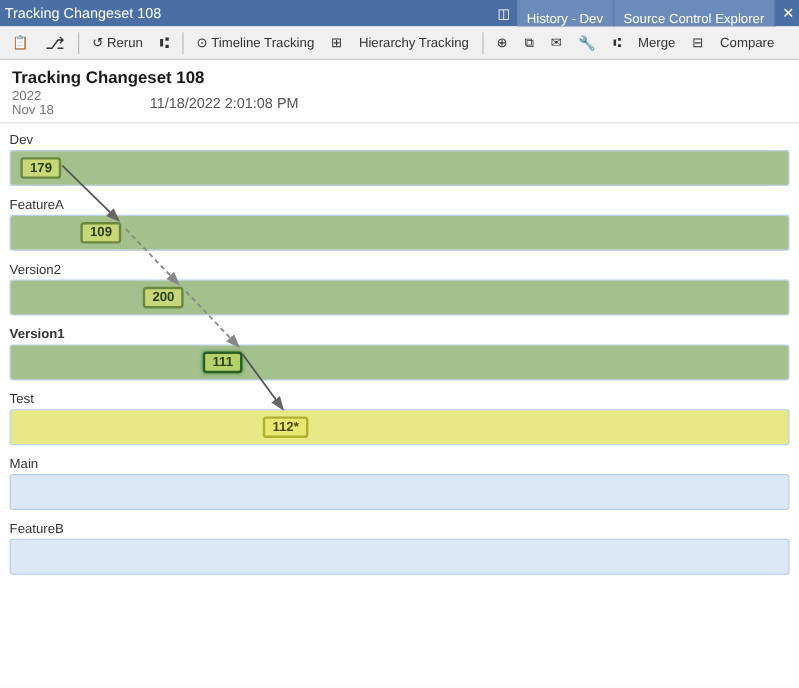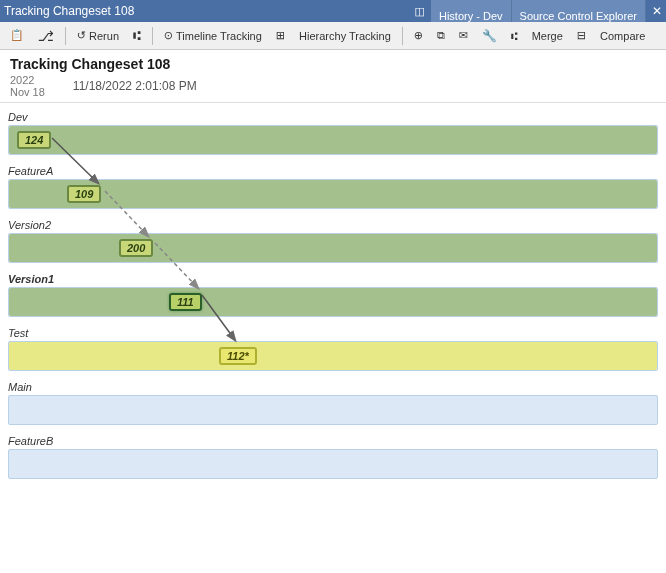--- a/index.html
+++ b/index.html
@@ -228,31 +228,31 @@
   <button class="toolbar-btn">
     <span>⊟</span>
   </button>
   <button class="toolbar-btn">
     <span>Compare</span>
   </button>
 </div>
 
 <div class="page-header">
   <div class="page-title">Tracking Changeset 108</div>
-  <div style="display:flex;align-items:center;gap:28px;">
+  <div style="display:flex;align-items:center;gap:80px;">
     <div>
       <div class="date-left">2022</div>
       <div class="date-left">Nov 18</div>
     </div>
     <div class="page-date">11/18/2022 2:01:08 PM</div>
   </div>
 </div>
 
 <div class="content-area">
-  <div class="branches-container" style="position:relative;font-style:italic;">
+  <div class="branches-container" style="position:relative;">
 
     <svg class="arrows-layer" xmlns="http://www.w3.org/2000/svg" style="position:absolute;top:0;left:0;width:100%;height:100%;pointer-events:none;z-index:20;">
       <defs>
         <marker id="arrow-solid" markerWidth="8" markerHeight="8" refX="6" refY="3" orient="auto">
           <path d="M0,0 L0,6 L8,3 z" fill="#666"></path>
         </marker>
         <marker id="arrow-dashed" markerWidth="8" markerHeight="8" refX="6" refY="3" orient="auto">
           <path d="M0,0 L0,6 L8,3 z" fill="#888"></path>
         </marker>
       </defs>
@@ -264,21 +264,21 @@
       <line x1="155" y1="140" x2="198" y2="185" stroke="#888" stroke-width="1.5" stroke-dasharray="4,3" marker-end="url(#arrow-dashed)"></line>
 
       <line x1="202" y1="192" x2="235" y2="237" stroke="#555" stroke-width="1.5" marker-end="url(#arrow-solid)"></line>
     </svg>
 
     <div class="branch-section track-wrapper">
       <div class="branch-label">Dev</div>
       <div class="branch-track">
         <div class="branch-bar-green" style="width:100%;"></div>
         <div class="cs-badge" style="left:8px;top:50%;transform:translateY(-50%);">
-          <span>124</span>
+          <span>179</span>
         </div>
       </div>
     </div>
 
     <div class="branch-section track-wrapper">
       <div class="branch-label">FeatureA</div>
       <div class="branch-track">
         <div class="branch-bar-green" style="width:100%;"></div>
         <div class="cs-badge" style="left:58px;top:50%;transform:translateY(-50%);">
           <span>109</span>

